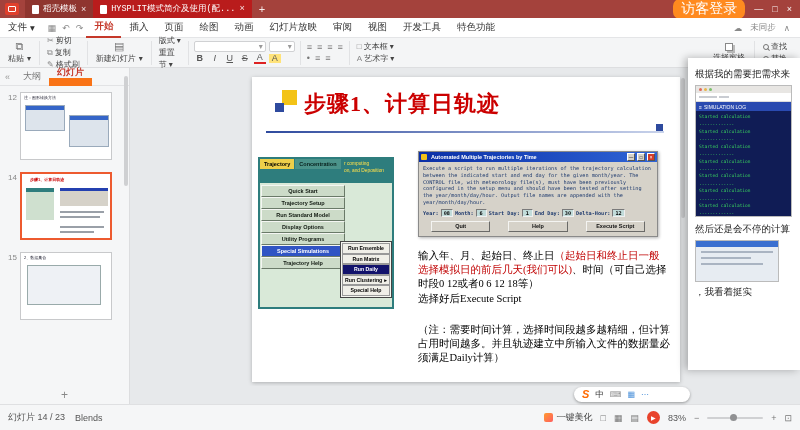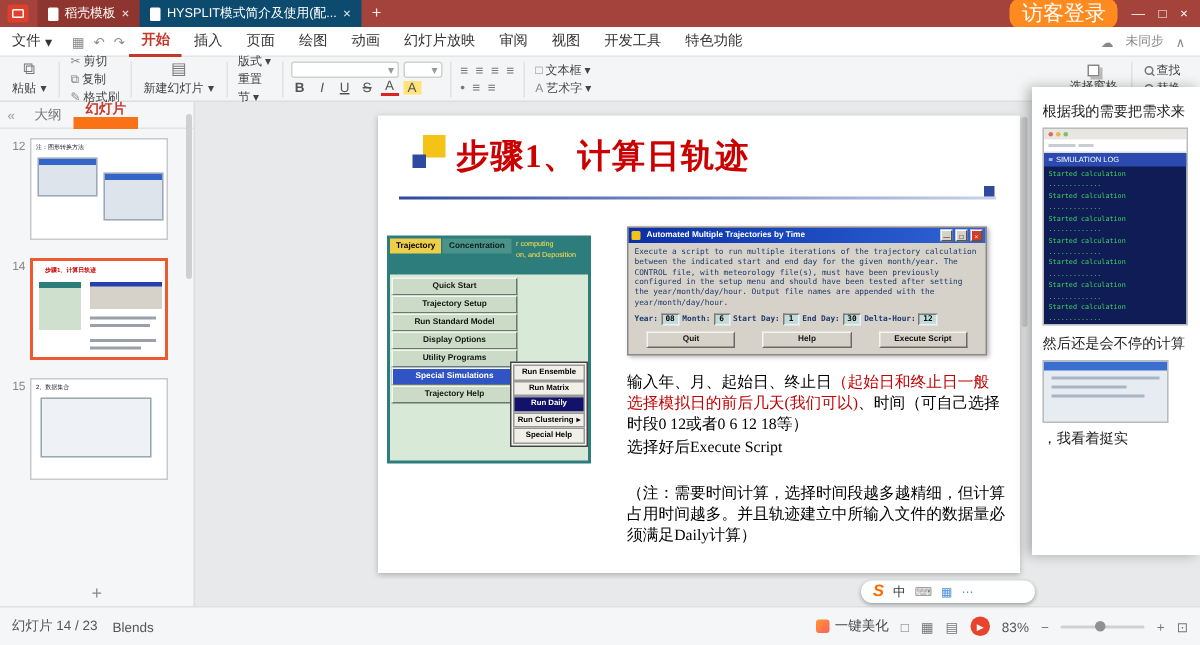--- a/index.html
+++ b/index.html
@@ -6,21 +6,21 @@
   html,body { width:800px; height:430px; overflow:hidden; }
   body { font-family:"Liberation Sans", sans-serif; background:#e7e9eb; }
   .app { position:relative; width:736px; height:430px; }
 
   
   .titlebar { position:absolute; left:0; top:0; width:800px; height:18px; background:#a4423c; display:flex; align-items:center; color:#fff; }
   .wps-logo { width:14px; height:12px; background:#e03f2c; border-radius:2px; margin:0 6px 0 5px; position:relative; }
   .wps-logo::after { content:""; position:absolute; inset:3px; border:1.5px solid #fff; border-radius:1px; }
   .doc-tab { height:18px; display:flex; align-items:center; gap:4px; padding:0 7px; font-size:8.5px; max-width:170px; cursor:default; }
   .doc-tab.inactive { background:#8f352f; }
-  .doc-tab.active { background:#0c4a6e; }
+  .doc-tab.active { background:#b91c1c;font-family:Liberation Mono, monospace; }
   .tab-doc-ico { width:7px; height:9px; background:#fff; border-radius:1px; flex:0 0 auto; }
   .tab-label { white-space:nowrap; overflow:hidden; text-overflow:ellipsis; }
   .tab-close { font-size:9px; opacity:.85; }
   .tab-plus { margin-left:7px; font-size:11px; opacity:.9; }
   .tb-right { margin-left:auto; display:flex; align-items:center; gap:9px; padding-right:8px; }
   .login-pill { background:#ff8a1f; border-radius:7px; padding:1px 8px; font-size:14px; white-space:nowrap; }
   .winbtn { font-size:9px; opacity:.95; }
 
   
   .menubar { position:absolute; left:0; top:18px; width:800px; height:20px; background:#ffffff; border-bottom:1px solid #e4e5e7; display:flex; align-items:center; font-size:9.5px; color:#333; }

